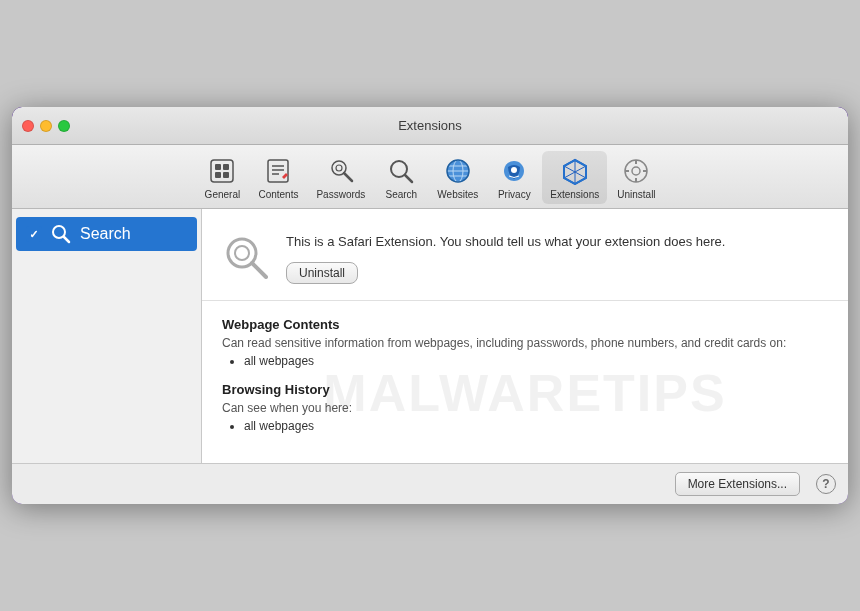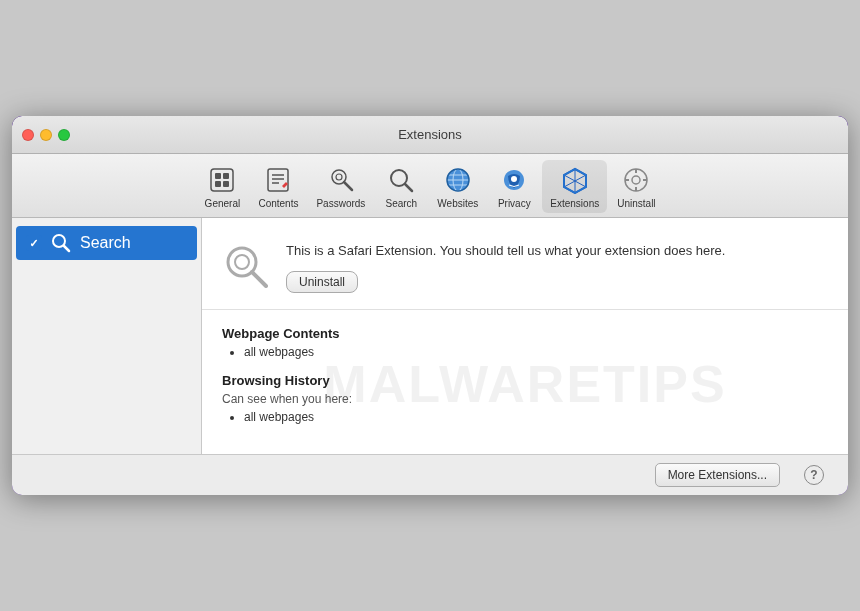--- a/index.html
+++ b/index.html
@@ -268,25 +268,25 @@
     }
 
     .permission-list li {
       margin-bottom: 2px;
     }
 
     
     .footer {
       background: #ececec;
       border-top: 1px solid #c8c8c8;
-      padding: 8px 24px;
+      padding: 8px 12px;
       display: flex;
       justify-content: flex-end;
       align-items: center;
-      gap: 24px;
+      gap: 16px;
     }
 
     .more-extensions-btn {
       padding: 4px 12px;
       font-size: 12px;
       background: linear-gradient(to bottom, #fafafa, #e4e4e4);
       border: 1px solid #aaa;
       border-radius: 5px;
       cursor: pointer;
       color: #333;
@@ -461,20 +461,21 @@
           <div class="ext-info">
             <p class="ext-description">This is a Safari Extension. You should tell us what your extension does here.</p>
             <button class="uninstall-btn">Uninstall</button>
           </div>
         </div>
 
         <div class="permissions">
 
           <div class="permission-section">
             <p class="permission-title">Webpage Contents</p>
+            <p class="permission-desc">Can read sensitive information from webpages, including passwords, phone numbers, and credit cards on:</p>
             <ul class="permission-list">
               <li>all webpages</li>
             </ul>
           </div>
 
           <div class="permission-section">
             <p class="permission-title">Browsing History</p>
             <p class="permission-desc">Can see when you here:</p>
             <ul class="permission-list">
               <li>all webpages</li>

